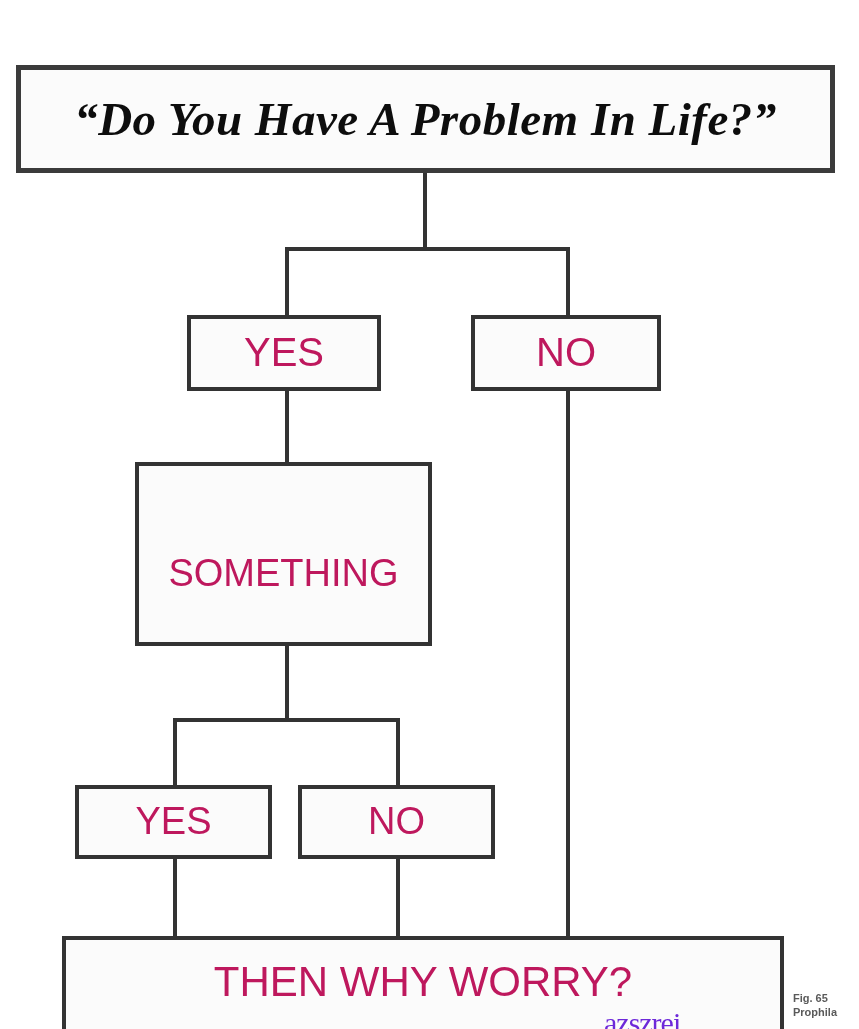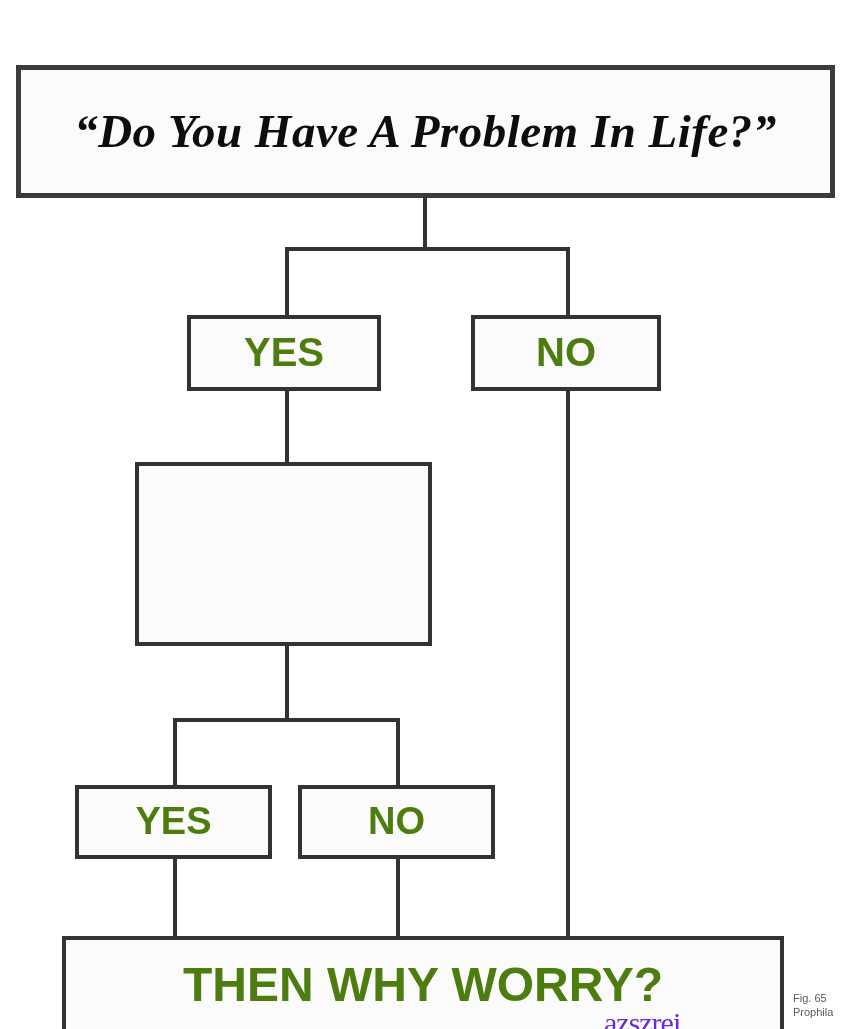--- a/index.html
+++ b/index.html
@@ -27,21 +27,21 @@
     justify-content: center;
     text-align: center;
     color: #0d0d0d;
     z-index: 3;
   }
 
   .node-title {
     left: 16px;
     top: 65px;
     width: 819px;
-    height: 133px;
+    height: 108px;
     border-width: 5px;
     border-color: #3b3b3b;
   }
   .node-title .label {
     font-family: "Liberation Serif", serif;
     font-style: italic;
     font-weight: 700;
     font-size: 47px;
     letter-spacing: 0.5px;
     line-height: 1;
@@ -82,30 +82,30 @@
     left: 62px;
     top: 936px;
     width: 722px;
     height: 110px;
     align-items: flex-start;
     padding-top: 20px;
   }
 
   .label-sans {
     font-family: "Liberation Sans", sans-serif;
-    font-weight: 700;
-    color: #4d7c0f;
+    font-weight: 400;
+    color: #be185d;
     line-height: 1.04;
   }
   .node-yes1 .label-sans,
   .node-no1 .label-sans { font-size: 40px; }
   .node-decision .label-sans { font-size: 38px; }
   .node-yes2 .label-sans,
   .node-no2 .label-sans { font-size: 38px; }
-  .node-final .label-sans { font-size: 48px; }
+  .node-final .label-sans { font-size: 42px; }
 
   
   .line {
     position: absolute;
     background: #333333;
     z-index: 1;
   }
   .line-v { width: 4px; }
   .line-h { height: 4px; }
 
@@ -130,21 +130,21 @@
 
   
   .c-no1-down   { left: 566px; top: 389px; height: 549px; }
 
   
   .fig-caption {
     position: absolute;
     left: 793px;
     top: 992px;
     font-family: "Liberation Sans", sans-serif;
-    font-weight: 400;
+    font-weight: 700;
     font-size: 11px;
     line-height: 1.25;
     color: #5a5a5a;
     z-index: 5;
     white-space: nowrap;
   }
   .watermark {
     position: absolute;
     left: 604px;
     top: 1006px;
@@ -187,21 +187,21 @@
     <span class="label-sans">YES</span>
   </div>
 
   <div class="node node-no1">
     <span class="label-sans">NO</span>
   </div>
 
   <div class="node node-decision">
     <span class="label-sans">
       <br>
-      <br>
+      <span>SOMETHING</span><br>
     </span>
   </div>
 
   <div class="node node-yes2">
     <span class="label-sans">YES</span>
   </div>
 
   <div class="node node-no2">
     <span class="label-sans">NO</span>
   </div>

